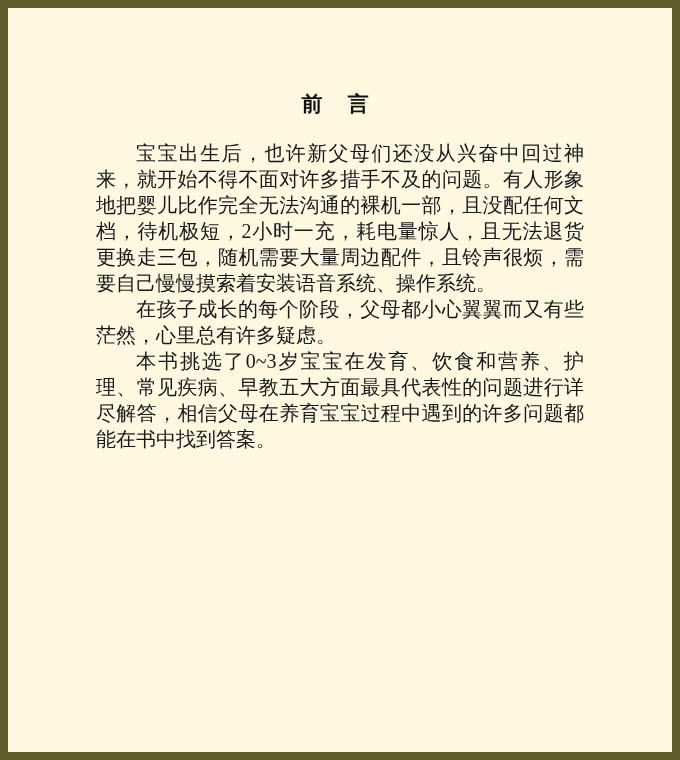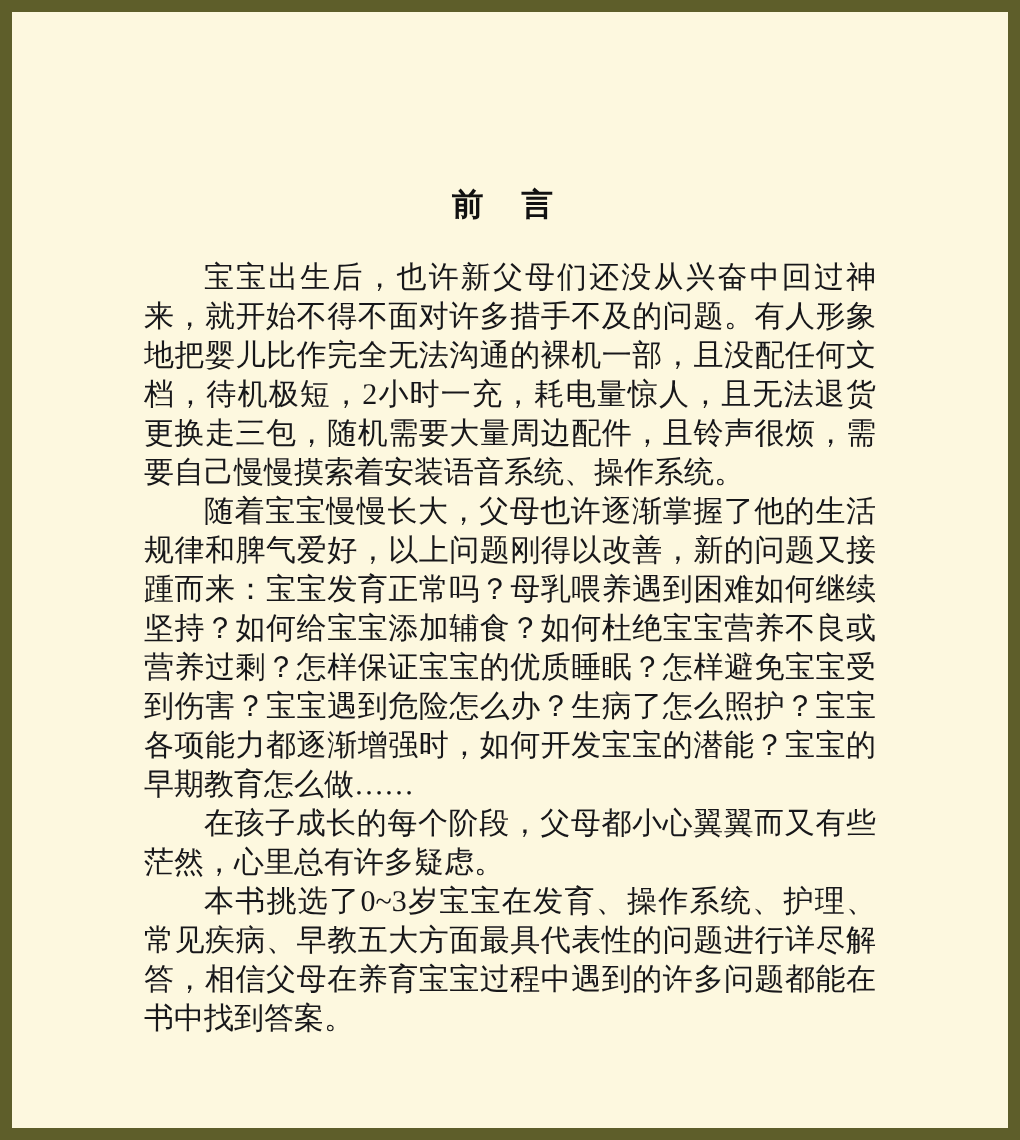--- a/index.html
+++ b/index.html
@@ -22,21 +22,20 @@
     background: #fdf8df;
     box-sizing: border-box;
     overflow: hidden;
   }
   .content {
     position: absolute;
     left: 0;
     top: 0;
     width: 664px;
     padding: 0;
-    margin-top: 32px;
   }
   .doc-title {
     text-align: center;
     font-size: 21px;
     font-weight: bold;
     color: #111;
     letter-spacing: 10px;
     margin: 82px 0 0 0;
     font-family: "Liberation Serif", "DejaVu Serif", serif;
   }
@@ -58,18 +57,17 @@
   }
 </style>
 </head>
 <body>
 
 <div class="page">
   <div class="content">
     <h1 class="doc-title">前 言</h1>
     <div class="body-block">
       <p class="para">宝宝出生后，也许新父母们还没从兴奋中回过神来，就开始不得不面对许多措手不及的问题。有人形象地把婴儿比作完全无法沟通的裸机一部，且没配任何文档，待机极短，2小时一充，耗电量惊人，且无法退货更换走三包，随机需要大量周边配件，且铃声很烦，需要自己慢慢摸索着安装语音系统、操作系统。</p>
-      <p class="para">随着宝宝慢慢长大，父母也许逐渐掌握了他的生活规律和脾气爱好，以上问题刚得以改善，新的问题又接踵而来：宝宝发育正常吗？母乳喂养遇到困难如何继续坚持？如何给宝宝添加辅食？如何杜绝宝宝营养不良或营养过剩？怎样保证宝宝的优质睡眠？怎样避免宝宝受到伤害？宝宝遇到危险怎么办？生病了怎么照护？宝宝各项能力都逐渐增强时，如何开发宝宝的潜能？宝宝的早期教育怎么做……</p>
       <p class="para">在孩子成长的每个阶段，父母都小心翼翼而又有些茫然，心里总有许多疑虑。</p>
-      <p class="para">本书挑选了0~3岁宝宝在发育、操作系统、护理、常见疾病、早教五大方面最具代表性的问题进行详尽解答，相信父母在养育宝宝过程中遇到的许多问题都能在书中找到答案。</p>
+      <p class="para">本书挑选了0~3岁宝宝在发育、饮食和营养、护理、常见疾病、早教五大方面最具代表性的问题进行详尽解答，相信父母在养育宝宝过程中遇到的许多问题都能在书中找到答案。</p>
     </div>
   </div>
 </div>
 
 </body></html>

